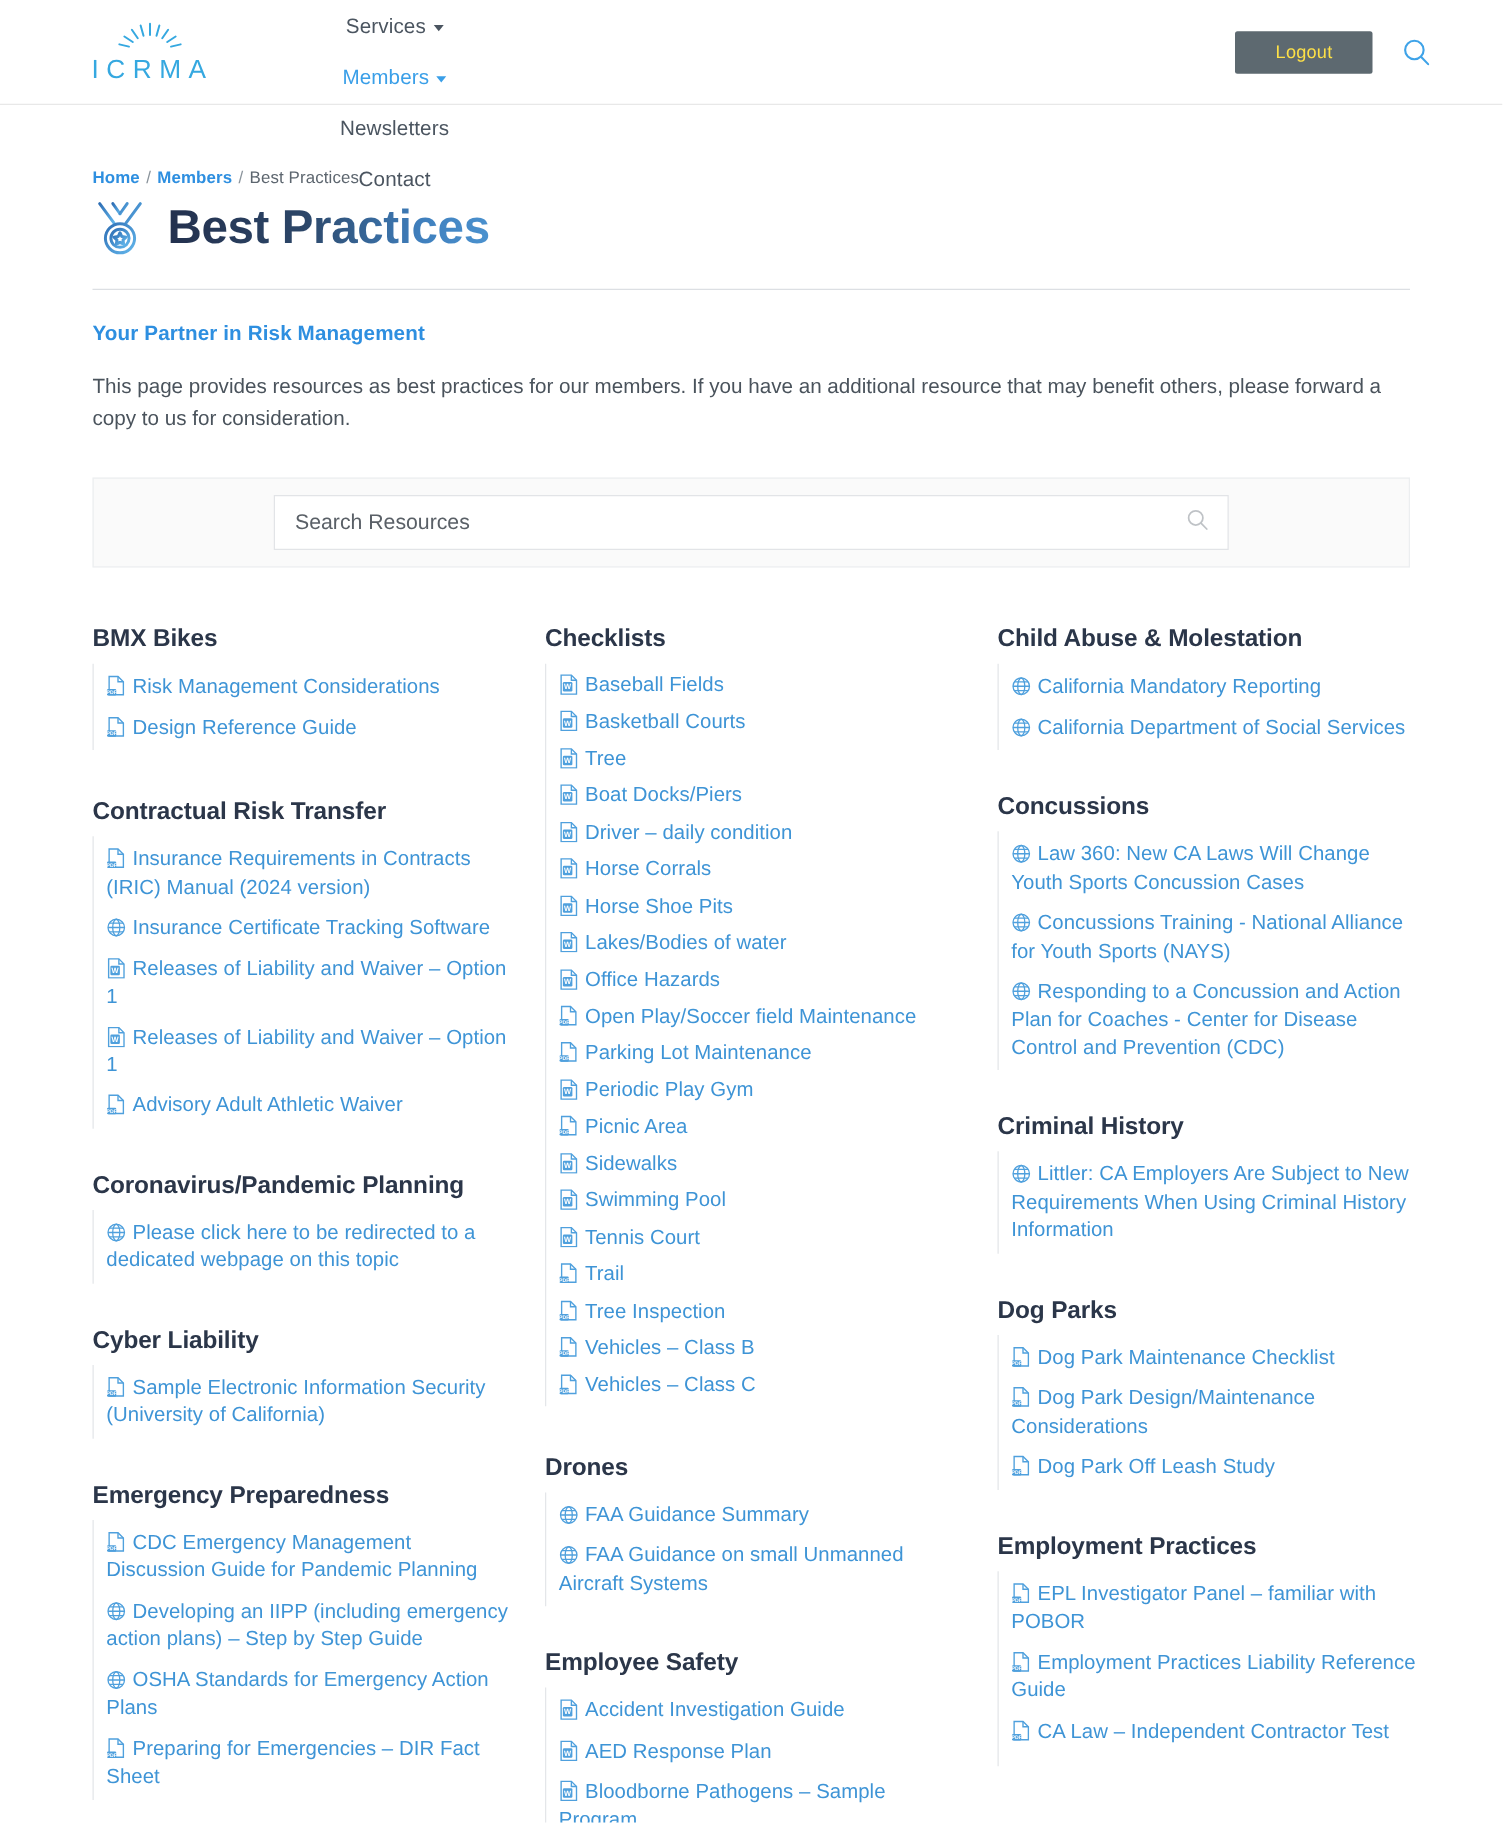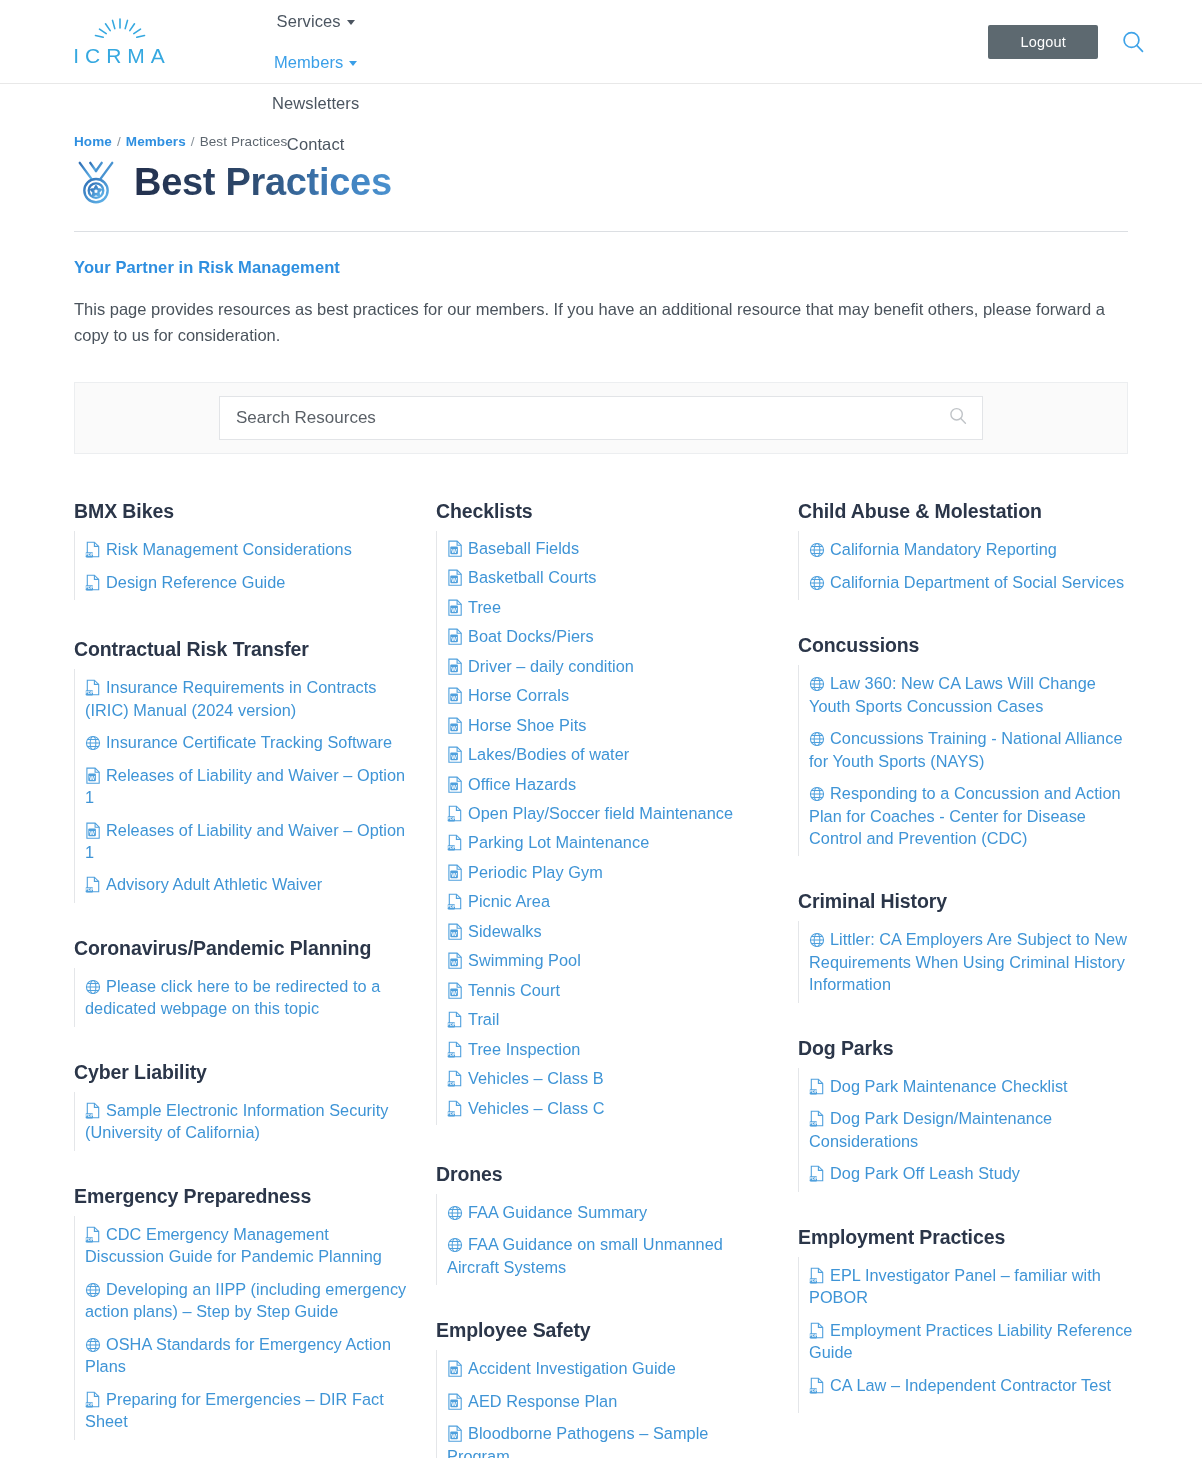--- a/index.html
+++ b/index.html
@@ -64,21 +64,21 @@
   }
 
   .header-right {
     margin-left: auto;
     display: flex;
     align-items: center;
     gap: 22px;
   }
   .logout-btn {
     background: #5d6970;
-    color: #ffffff;
+    color: #fde047;
     font-size: 14.5px;
     padding: 9px 32px;
     border: none;
     border-radius: 2px;
     cursor: pointer;
     font-family: inherit;
     letter-spacing: .2px;
   }
   .search-toggle { cursor: pointer; display: flex; align-items: center; }
 

